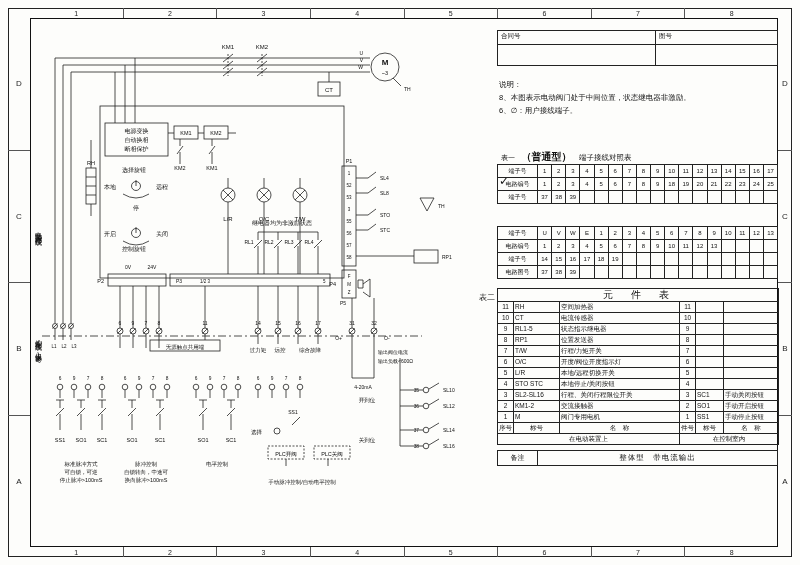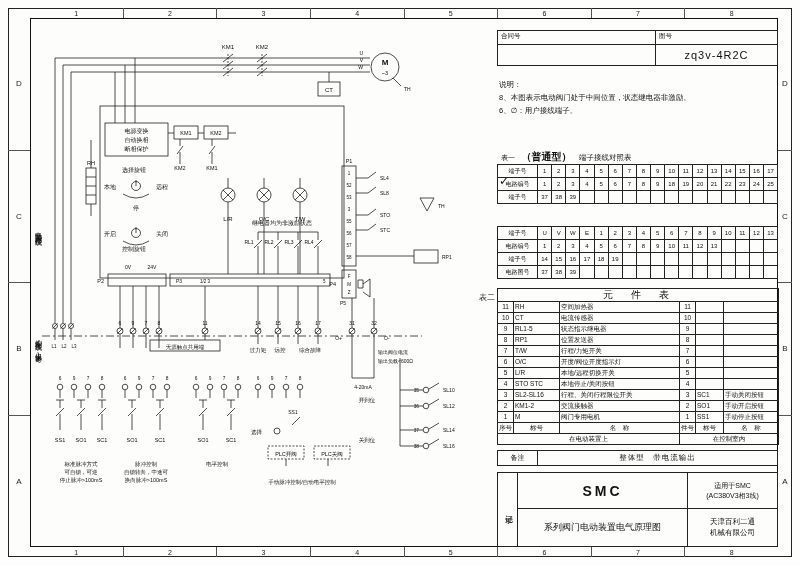--- a/index.html
+++ b/index.html
@@ -369,21 +369,20 @@
     <path d="M370 428H393M399 427L409 421" class="w"></path>
     <text x="413" y="430" font-size="5" text-anchor="start">SL16</text>
   </svg>
 
 <div class="abs" id="right-panel">
 
   <div class="hdr">
     <div class="cell">合同号</div>
     <div class="cell last">图号</div>
     <div class="cell bottom"></div>
-    <div class="cell bottom last value">zq3v-4R2C</div>
   </div>
 
   <div class="notes">
     <div>说明：</div>
     <div>8、本图表示电动阀门处于中间位置，状态继电器非激励。</div>
     <div>6、∅：用户接线端子。</div>
   </div>
 
   <div class="rp-h1">
     <span class="tag">表一</span>
@@ -651,30 +650,13 @@
           <td colspan="3" class="tc">在控制室内</td>
         </tr>
       </tbody>
   </table>
 
   <div class="remark">
     <div class="remark-label">备注</div>
     <div class="remark-value">整体型　带电流输出</div>
   </div>
 
-  <div class="tb">
-    <div class="tb-side">记录</div>
-    <div class="tb-mid">
-      <div class="tb-brand">SMC</div>
-      <div class="tb-title">系列阀门电动装置电气原理图</div>
-    </div>
-    <div class="tb-right">
-      <div class="tb-apply">
-        <span>适用于SMC</span>
-        <span>(AC380V3相3线)</span>
-      </div>
-      <div class="tb-co">
-        <span>天津百利二通</span>
-        <span>机械有限公司</span>
-      </div>
-    </div>
-  </div>
 </div>
 
 </body></html>

